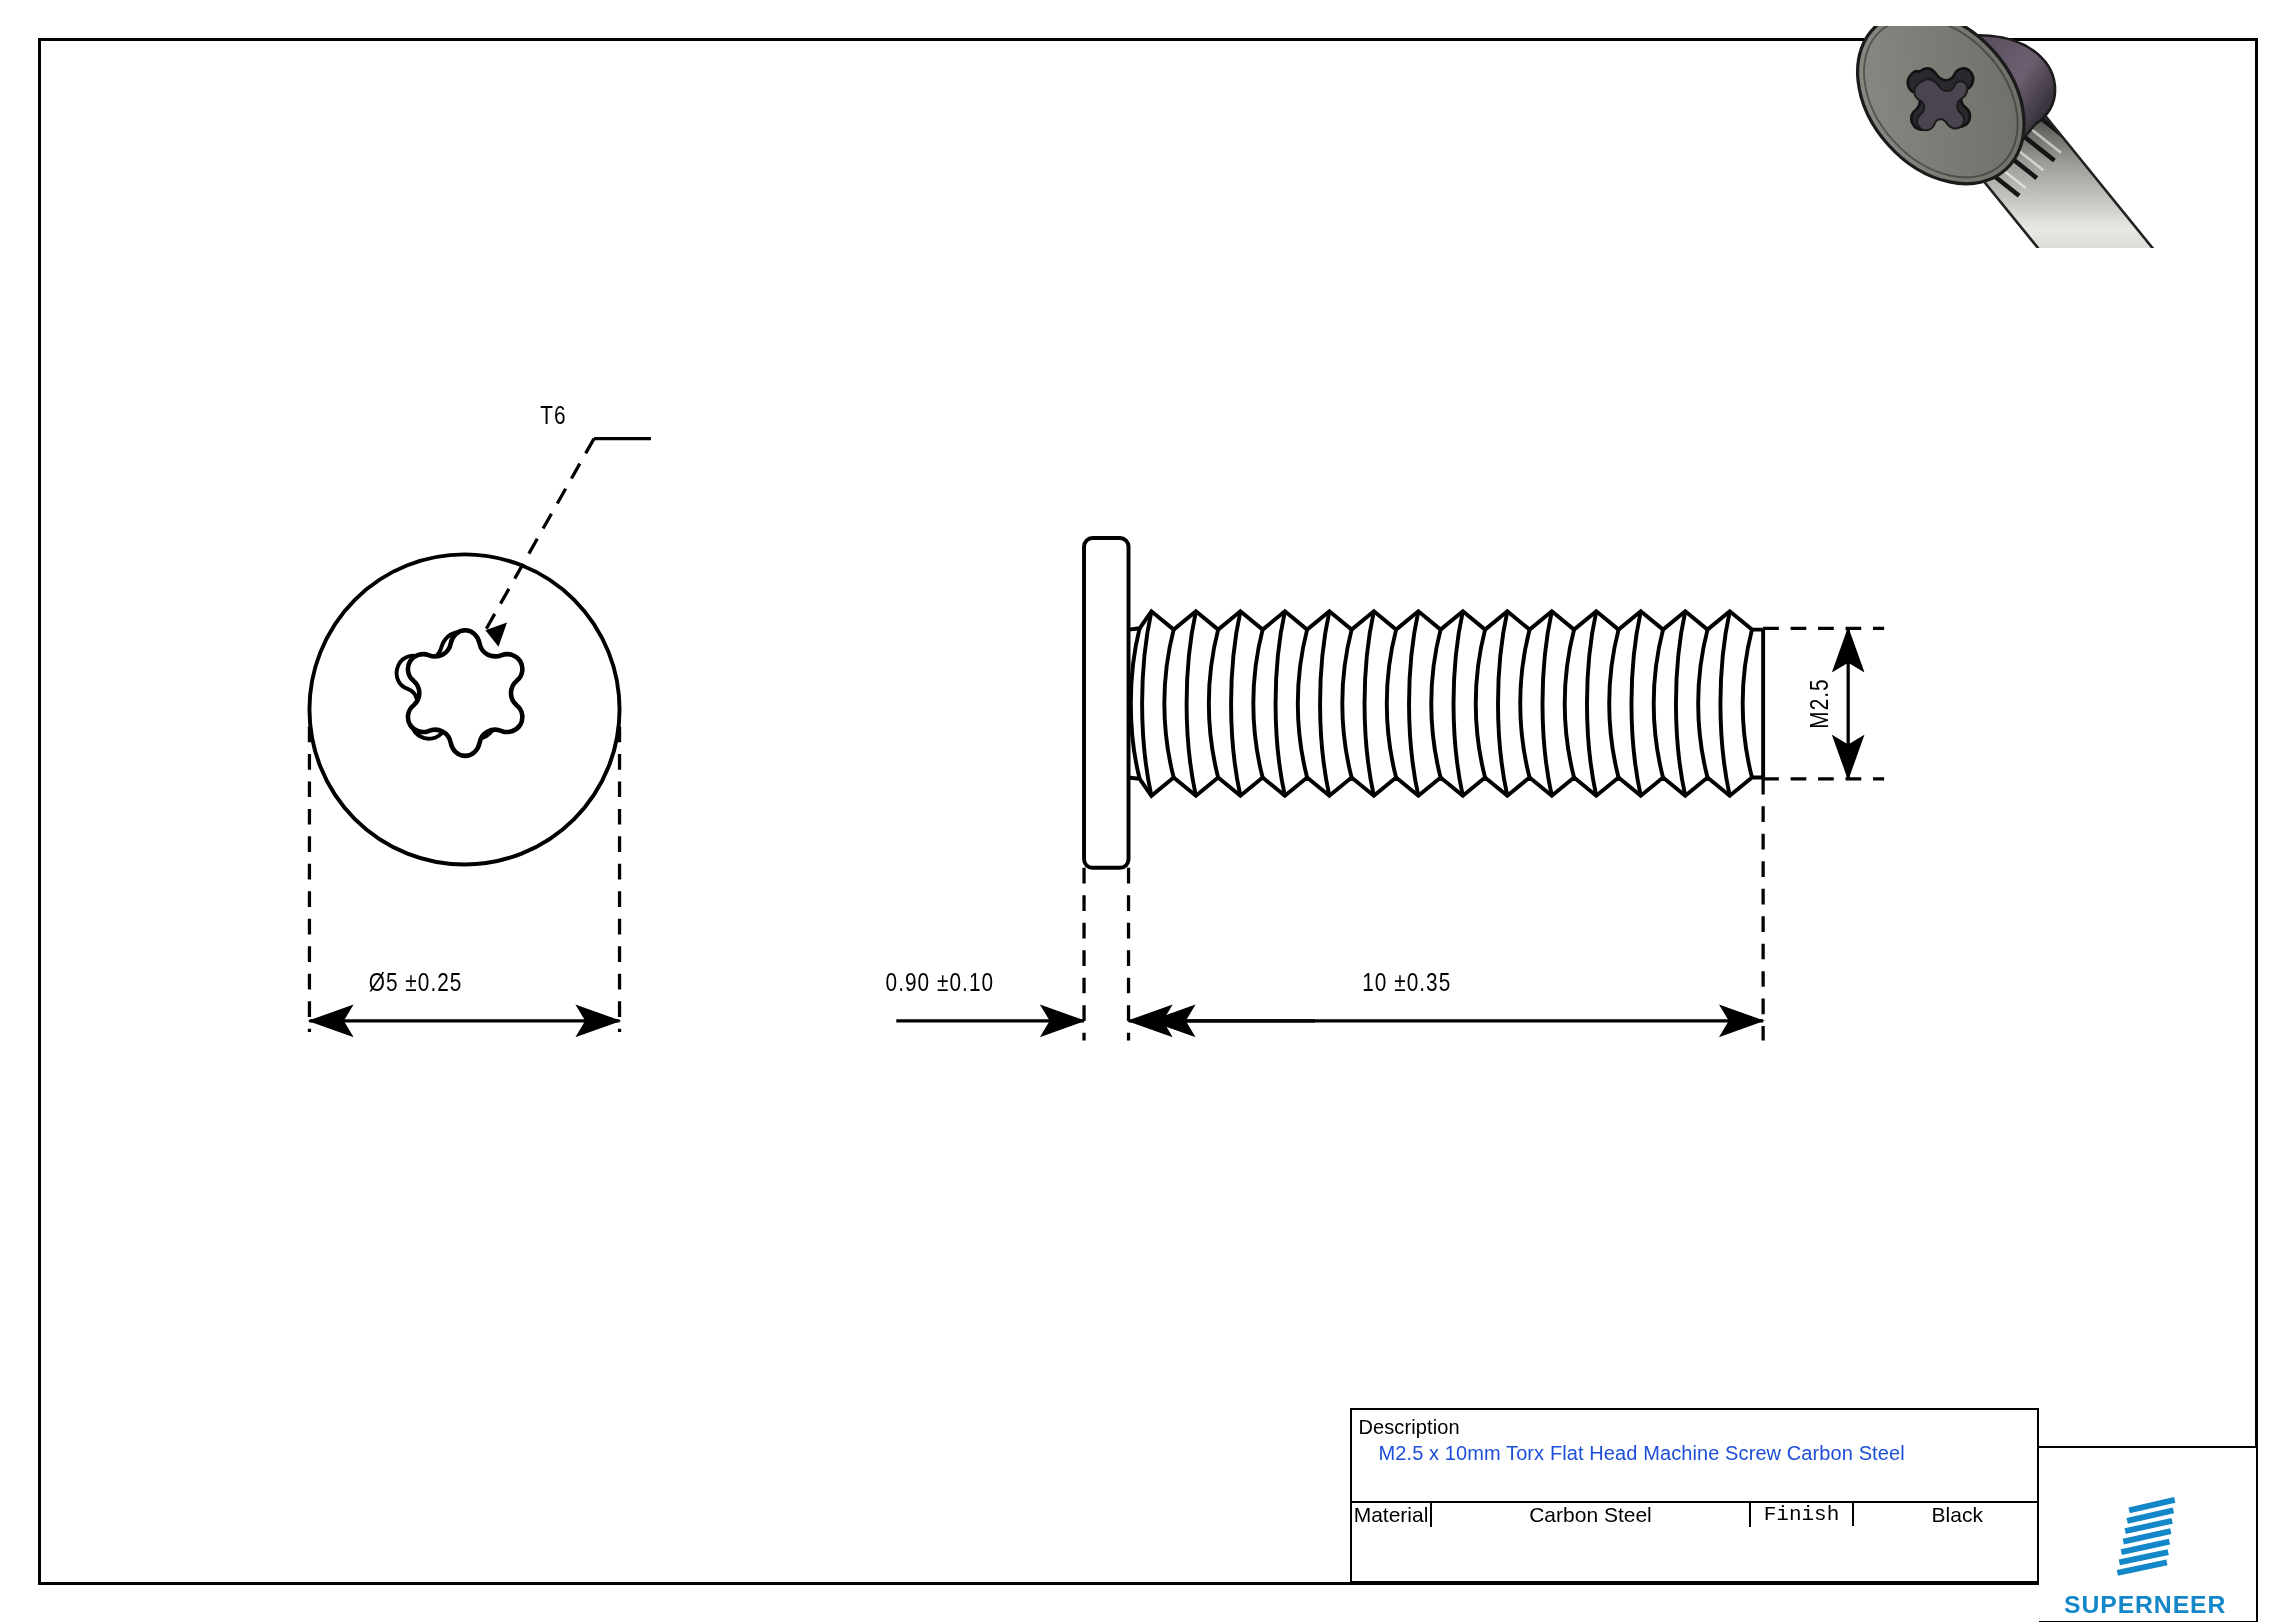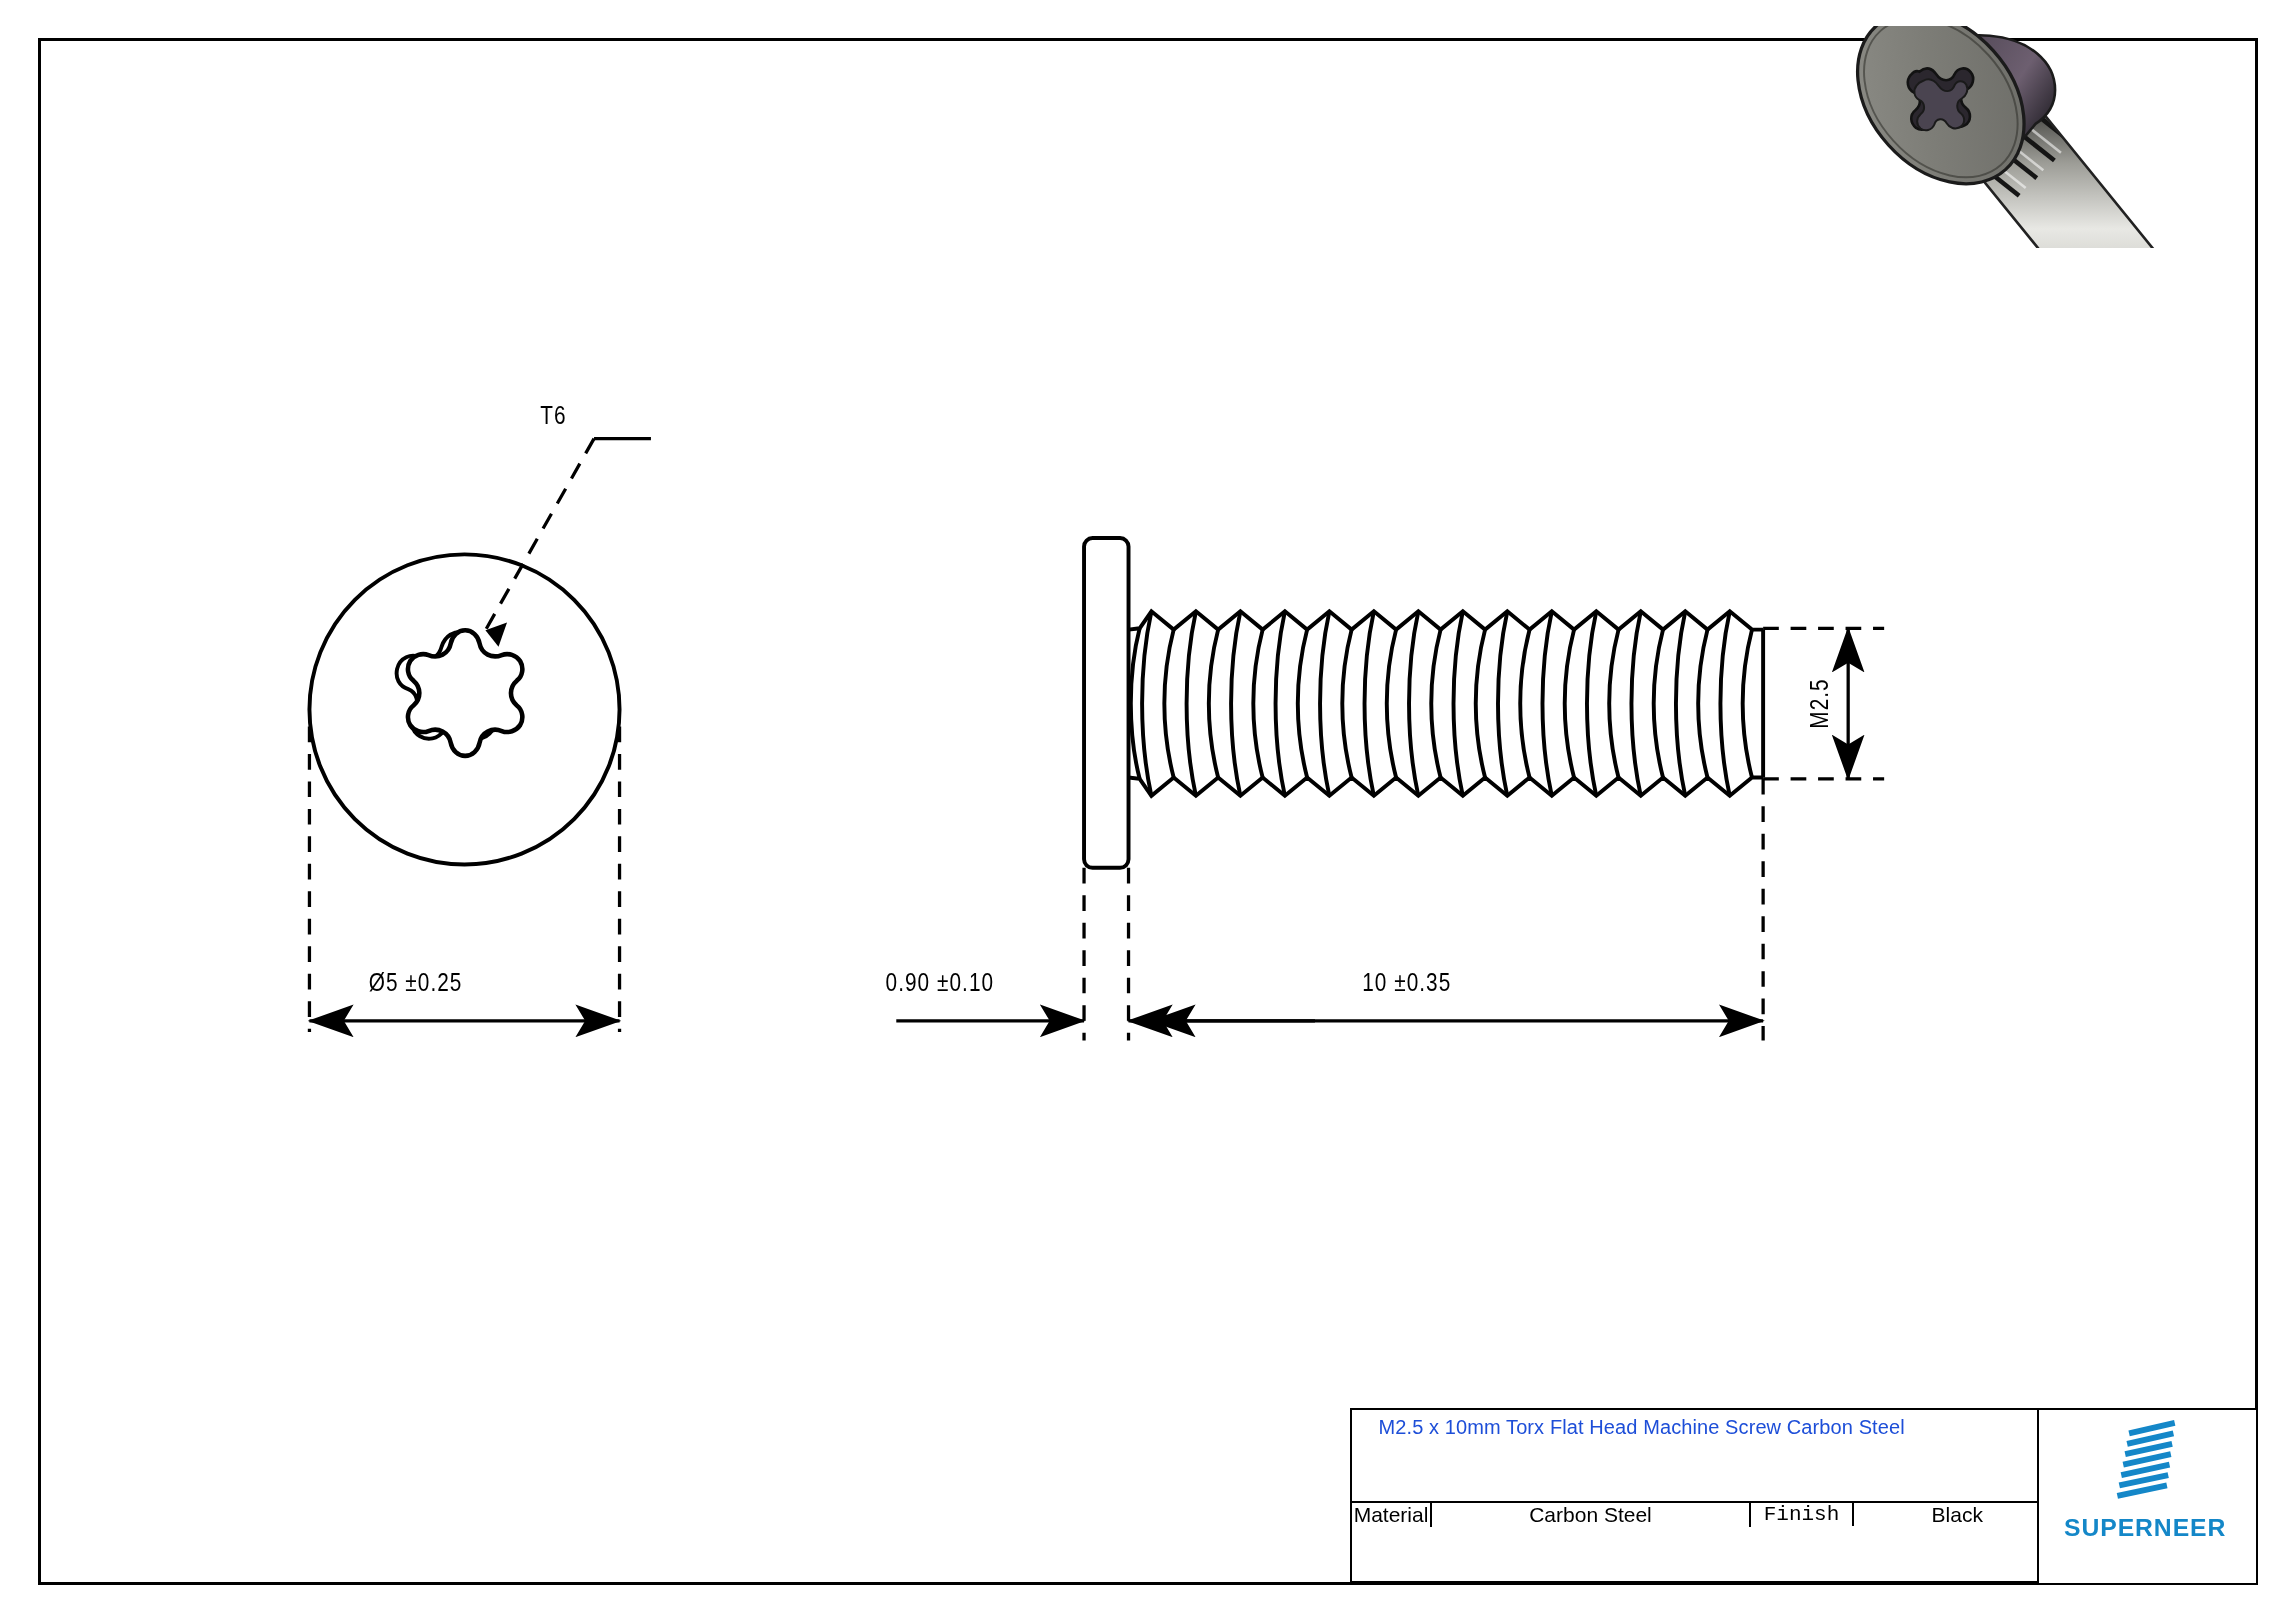--- a/index.html
+++ b/index.html
@@ -56,22 +56,23 @@
   .c-value{width:319px;}
   .c-label2{width:103px;font-family:Liberation Mono, monospace;}
   .c-value2{flex:1 1 auto;}
   .weight-val{display:flex;align-items:baseline;gap:30px;}
 
   #tb-logo{
     width:226px;height:100%;
     border:2px solid #000;border-left:none;
     box-sizing:border-box;
     background:#fff;
-    display:flex;flex-direction:column;align-items:center;justify-content:flex-start;
+    display:flex;flex-direction:column;align-items:center;justify-content:flex-end;
     padding-top:9.2px;
+    margin-top:38px;
   }
   #logo-mark{width:72px;height:88px;}
   #logo-word{margin-top:9.2px;}
 
   
   .dim-text{
     position:absolute;color:#000;
     font-family:"Liberation Sans",sans-serif;
     font-size:26px;letter-spacing:1.3px;white-space:nowrap;
     transform-origin:center center;
@@ -332,20 +333,21 @@
 
   <div class="dim-text narrow" style="left:1351px;top:967px;">10  ±0.35</div>
 
   <div class="dim-text vert" style="left:1767px;top:688px;width:105px;text-align:center;">M2.5</div>
 
   <div id="title-block">
 
     <div id="tb-left">
 
       <div id="tb-desc">
+        <div class="tb-desc-label">Description</div>
         <div class="tb-desc-value">M2.5 x 10mm Torx Flat Head Machine Screw Carbon Steel</div>
       </div>
 
       <div class="tb-row">
         <div class="tb-cell c-label">Material</div>
         <div class="tb-cell c-value">Carbon Steel</div>
         <div class="tb-cell c-label2">Finish</div>
         <div class="tb-cell c-value2 last">Black</div>
       </div>
 

